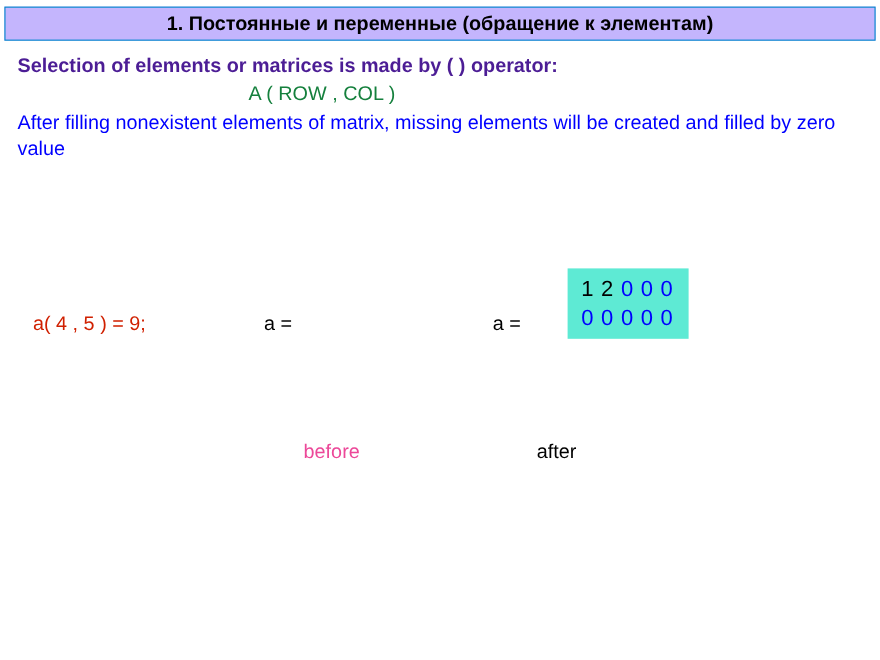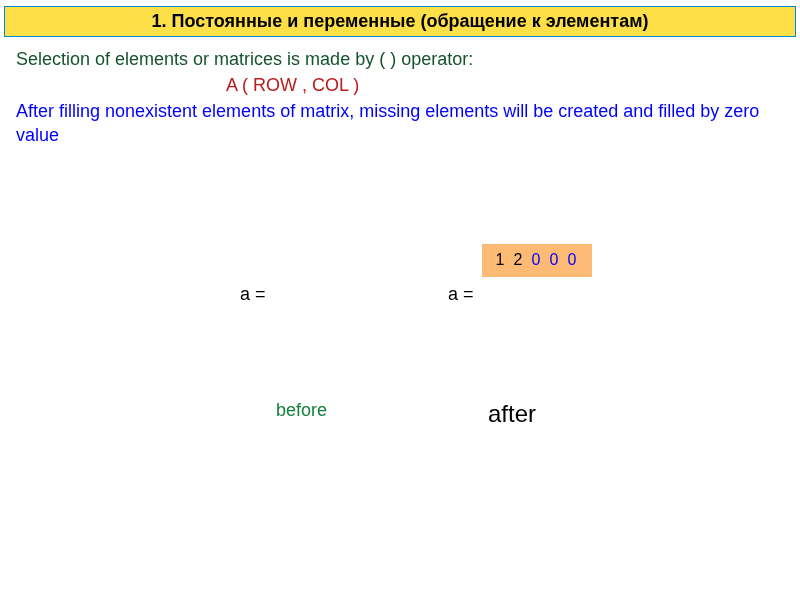--- a/index.html
+++ b/index.html
@@ -4,37 +4,37 @@
   <style>
     * { margin: 0; padding: 0; box-sizing: border-box; }
     body {
       width: 800px;
       height: 600px;
       font-family: Arial, sans-serif;
       background: #fff;
       position: relative;
     }
     .title-bar {
-      background: #fde047;
+      background: #c4b5fd;
       border: 1px solid #0088cc;
       padding: 4px 0;
       margin: 6px 4px 0 4px;
       text-align: center;
       font-size: 18px;
       font-weight: bold;
       color: #000;
     }
     .content {
       padding: 10px 16px;
       font-size: 18px;
       line-height: 1.35;
     }
-    .intro { color: #14532d; }
+    .intro { color: #4c1d95; font-weight: bold; }
     .syntax {
-      color: #b91c1c;
+      color: #15803d;
       text-align: left;
       padding-left: 210px;
       margin-top: 2px;
     }
     .note {
       color: #0000ff;
       margin-top: 1px;
     }
     .example-area {
       position: absolute;
@@ -70,62 +70,64 @@
     }
     .a-eq-after {
       position: absolute;
       left: 448px;
       top: 44px;
       color: #000;
       font-size: 18px;
     }
     .matrix-after {
       position: absolute;
-      left: 482px;
+      left: 516px;
       top: 4px;
-      background: #fdba74;
+      background: #5eead4;
       padding: 6px 10px;
-      font-size: 16px;
+      font-size: 20px;
       line-height: 1.3;
       letter-spacing: 2px;
     }
     .matrix-after .row span { display: inline-block; width: 18px; text-align: center; }
     .black { color: #000; }
     .blue { color: #0000ff; }
     .red { color: #d02000; }
     .label-before {
       position: absolute;
       left: 276px;
       top: 160px;
       font-size: 18px;
-      color: #15803d;
+      color: #ec4899;
     }
     .label-after {
       position: absolute;
       left: 488px;
       top: 160px;
-      font-size: 24px;
+      font-size: 18px;
       color: #000;
     }
   </style>
 </head>
 <body>
 
 <div class="title-bar">1. Постоянные и переменные  (обращение к элементам)</div>
 
 <div class="content">
   <div class="intro">Selection of elements or matrices is made by ( ) operator:</div>
   <div class="syntax">A ( ROW , COL )</div>
   <div class="note">After filling nonexistent  elements of matrix, missing elements will be created and filled by zero value</div>
 </div>
 
 <div class="example-area">
+  <div class="code-assign">a( 4 , 5 ) = 9;</div>
 
   <div class="a-eq-before">a =</div>
 
   <div class="a-eq-after">a =</div>
   <div class="matrix-after" id="matrix-after">
       <div class="row"><span class="black">1</span><span class="black">2</span><span class="blue">0</span><span class="blue">0</span><span class="blue">0</span></div>
+      <div class="row"><span class="blue">0</span><span class="blue">0</span><span class="blue">0</span><span class="blue">0</span><span class="blue">0</span></div>
     </div>
 
   <div class="label-before">before</div>
   <div class="label-after">after</div>
 </div>
 
 </body></html>

